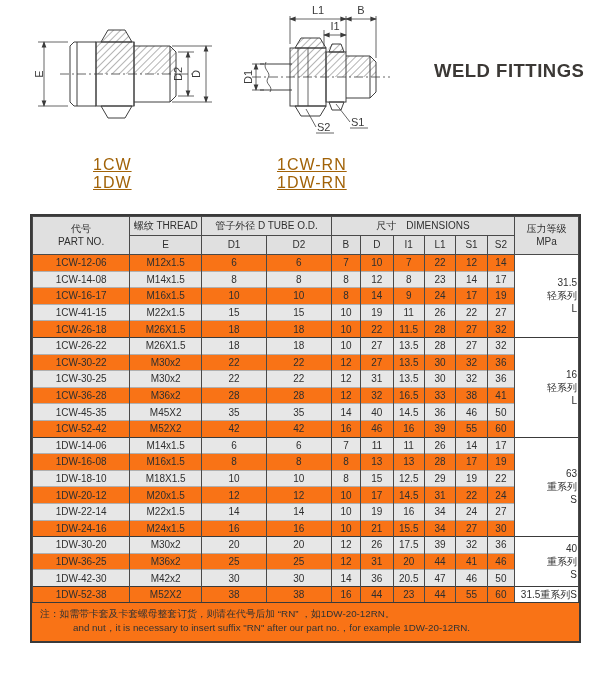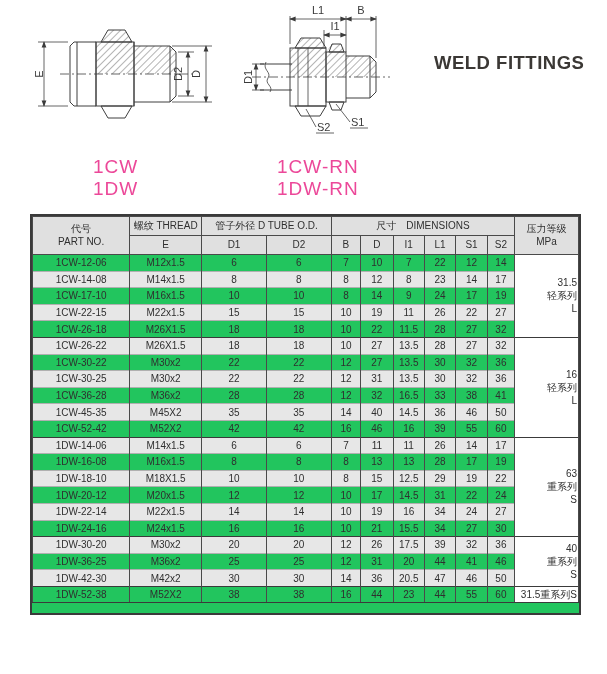--- a/index.html
+++ b/index.html
@@ -6,27 +6,27 @@
   body{
     width:607px;height:674px;position:relative;overflow:hidden;
     font-family:"Liberation Sans","DejaVu Sans",sans-serif;
     color:#2f2f2f;
     -webkit-font-smoothing:antialiased;
   }
   .abs{position:absolute;}
   
   .title-block{left:434px;top:50px;color:#3b3835;line-height:1.25;}
   .title-zh{font-size:17px;font-weight:bold;letter-spacing:3px;}
-  .title-en{font-size:18.5px;font-weight:bold;letter-spacing:.5px;margin-top:1px;}
-  .caption{font-size:19px;color:#ec4899;line-height:1.15;letter-spacing:1px;}
+  .title-en{font-size:18.5px;font-weight:bold;letter-spacing:.5px;margin-top:9px;}
+  .caption{font-size:16px;color:#a16207;line-height:1.15;letter-spacing:1px;text-decoration:underline;}
   .caption div{white-space:nowrap;}
   
   .table-wrap{
     left:30px;top:214px;width:551px;
-    border:2px solid #3a3a3a;box-sizing:border-box;background:#22c55e;
+    border:2px solid #3a3a3a;box-sizing:border-box;background:#f97316;
   }
   table{border-collapse:collapse;width:100%;table-layout:fixed;}
   th,td{
     font-size:10px;text-align:center;vertical-align:middle;
     padding:0 1px;white-space:nowrap;overflow:hidden;
   }
   thead th{
     background:#e0e0e0;font-weight:normal;
     border:1px solid #4a4a4a;height:18px;line-height:1.15;
   }
@@ -241,33 +241,33 @@
           <td>8</td>
           <td>8</td>
           <td>8</td>
           <td>12</td>
           <td>8</td>
           <td>23</td>
           <td>14</td>
           <td>17</td>
         </tr>
         <tr class="">
-          <td>1CW-17-10</td>
+          <td>1CW-16-17</td>
           <td>M16x1.5</td>
           <td>10</td>
           <td>10</td>
           <td>8</td>
           <td>14</td>
           <td>9</td>
           <td>24</td>
           <td>17</td>
           <td>19</td>
         </tr>
         <tr class="shade">
-          <td>1CW-22-15</td>
+          <td>1CW-41-15</td>
           <td>M22x1.5</td>
           <td>15</td>
           <td>15</td>
           <td>10</td>
           <td>19</td>
           <td>11</td>
           <td>26</td>
           <td>22</td>
           <td>27</td>
         </tr>
@@ -475,14 +475,16 @@
           <td>44</td>
           <td>23</td>
           <td>44</td>
           <td>55</td>
           <td>60</td>
           <td rowspan="1" class="pressure">31.5重系列S</td>
         </tr>
       </tbody>
   </table>
   <div class="notes">
+    <div>注：如需带卡套及卡套螺母整套订货，则请在代号后加 “RN” ，如1DW-20-12RN。</div>
+    <div class="indent">and nut，it is necessary to insert suffix "RN" after our part no.，for example 1DW-20-12RN.</div>
   </div>
 </div>
 
 </body></html>

